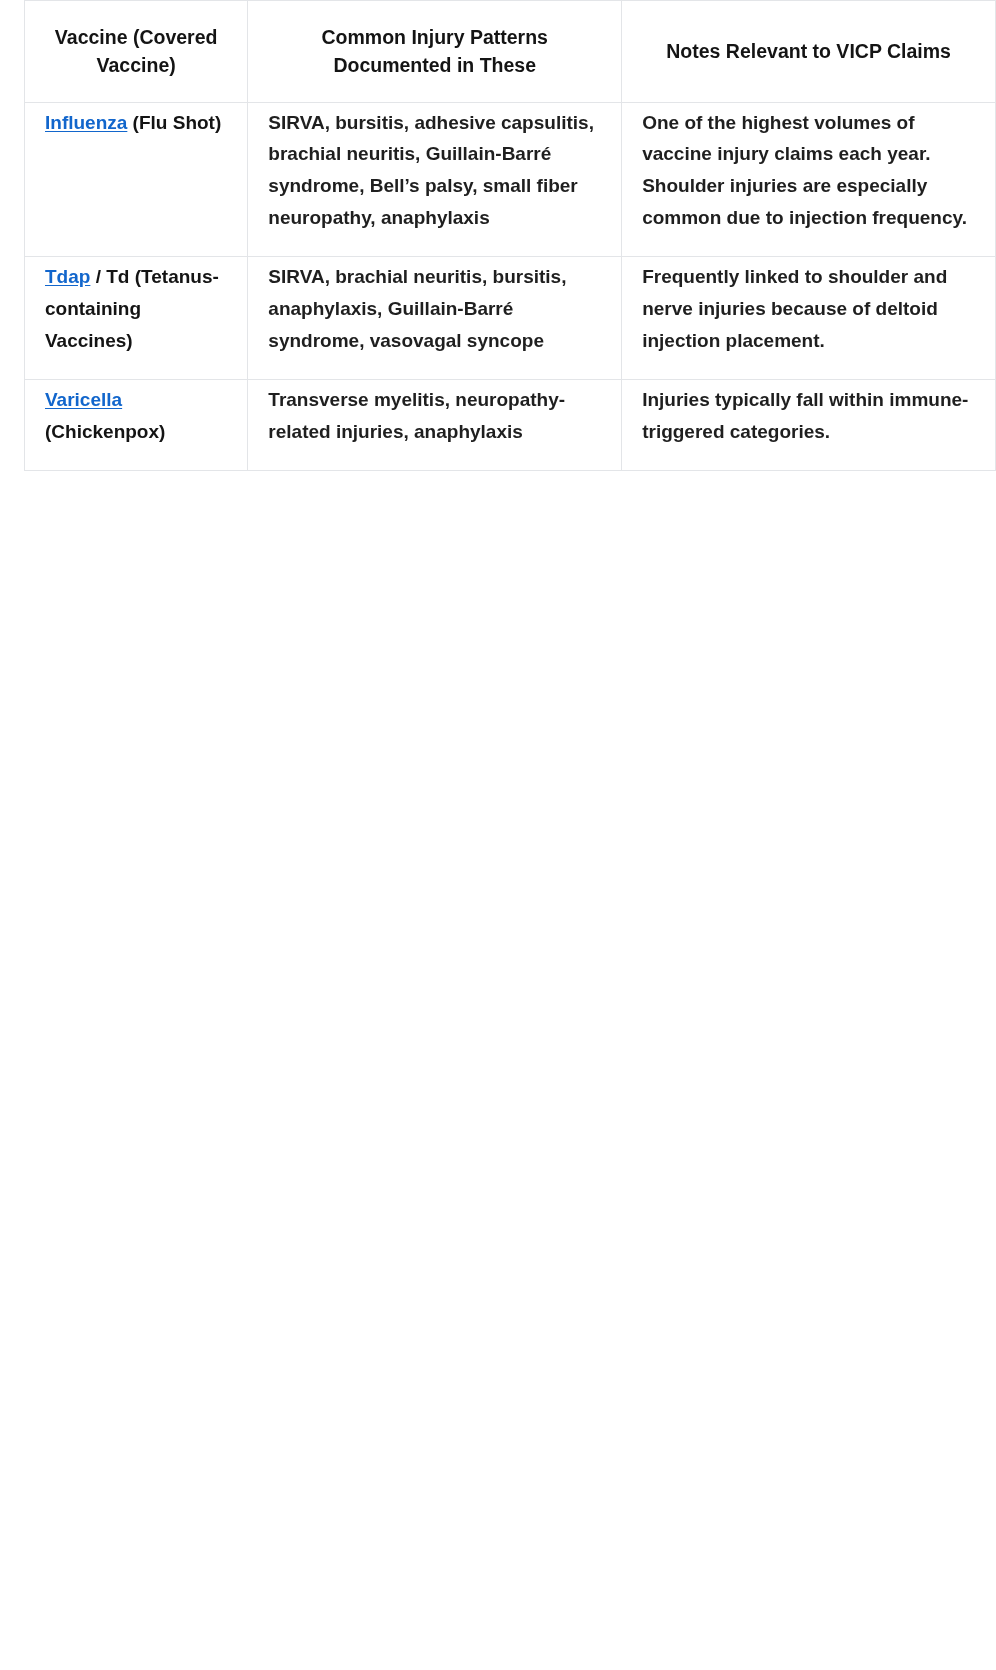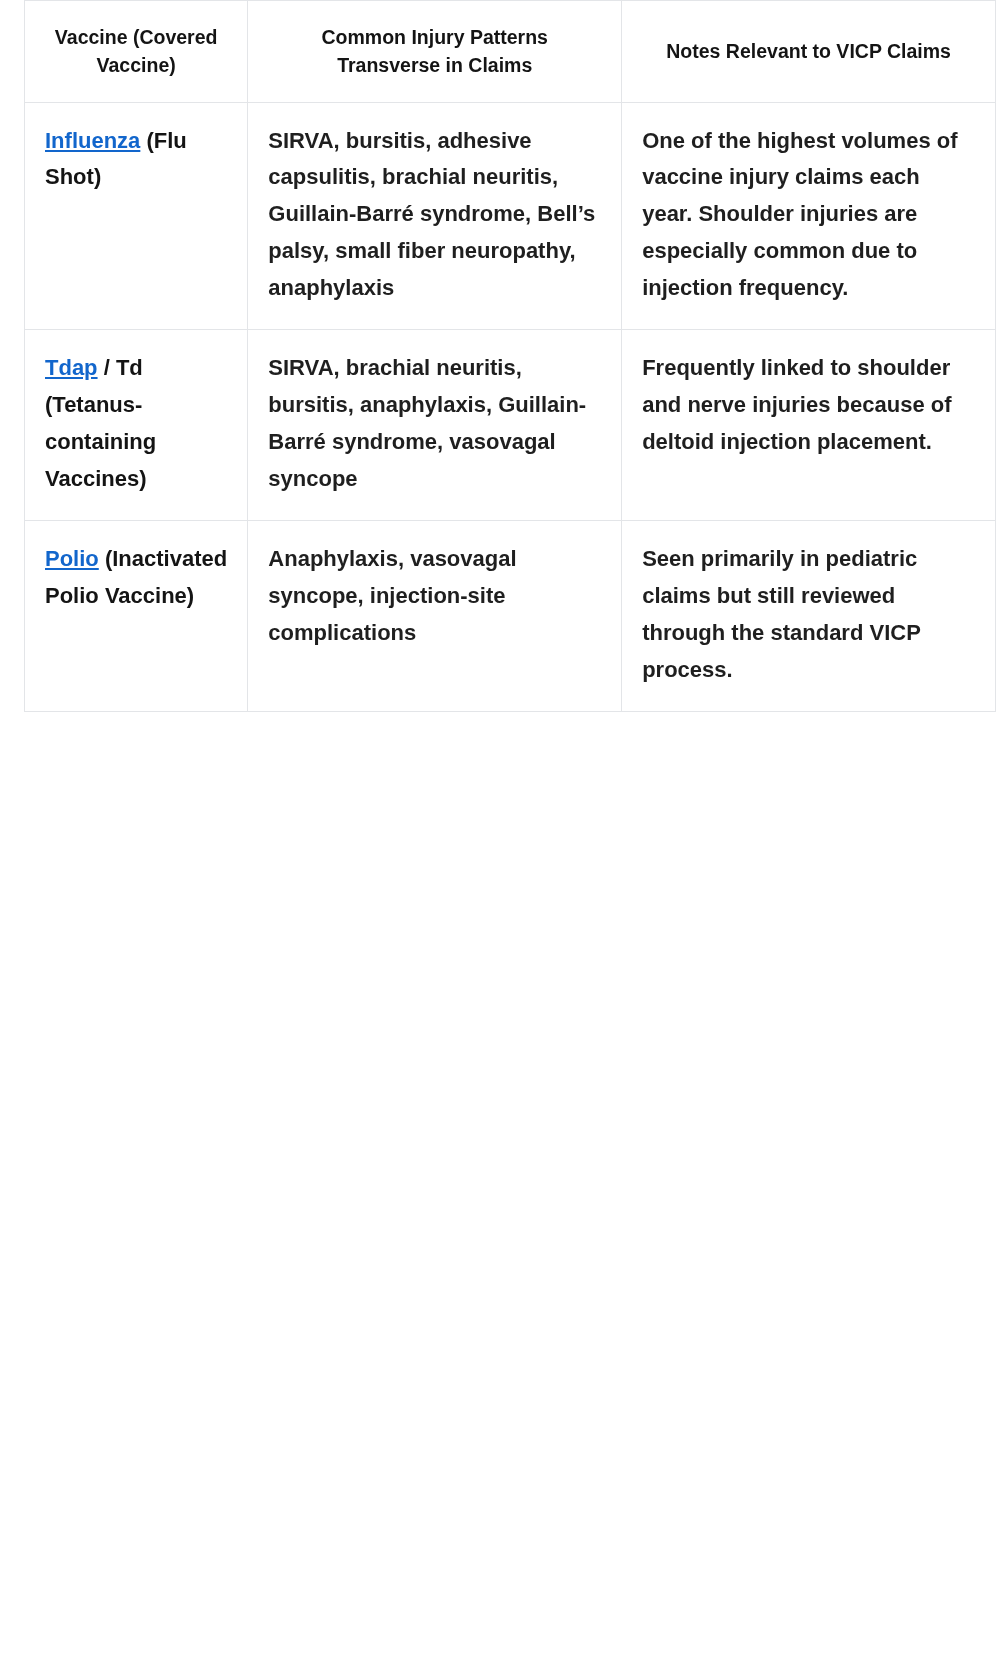--- a/index.html
+++ b/index.html
@@ -35,23 +35,23 @@
     padding: 22px 20px 22px 20px;
     text-align: center;
     font-size: 19.5px;
     font-weight: bold;
     line-height: 1.45;
     color: #141414;
     vertical-align: middle;
   }
   table.vaccine-table td {
     border: 1px solid #e3e5e8;
-    padding: 20px 20px 22px 20px;
+    padding: 4px 20px 22px 20px;
     vertical-align: top;
-    font-size: 22px;
+    font-size: 19px;
     line-height: 1.68;
     color: #1f1f1f;
   }
   td.vaccine-cell {
     font-weight: bold;
     color: #141414;
   }
   td.vaccine-cell .vlink {
     color: #1266cc;
     text-decoration: underline;
@@ -73,35 +73,35 @@
 <div class="table-wrap">
   <table class="vaccine-table">
     <colgroup>
       <col class="c1">
       <col class="c2">
       <col class="c3">
     </colgroup>
     <thead>
       <tr>
         <th>Vaccine (Covered Vaccine)</th>
-        <th>Common Injury Patterns Transverse in Claims</th>
+        <th>Common Injury Patterns Documented in These</th>
         <th>Notes Relevant to VICP Claims</th>
       </tr>
     </thead>
     <tbody>
         <tr>
           <td class="vaccine-cell"><span class="vlink">Influenza</span><span class="vrest"> (Flu Shot)</span></td>
           <td class="injury-cell">SIRVA, bursitis, adhesive capsulitis, brachial neuritis, Guillain-Barré syndrome, Bell’s palsy, small fiber neuropathy, anaphylaxis</td>
           <td class="notes-cell">One of the highest volumes of vaccine injury claims each year. Shoulder injuries are especially common due to injection frequency.</td>
         </tr>
         <tr>
           <td class="vaccine-cell"><span class="vlink">Tdap</span><span class="vrest"> / Td (Tetanus-containing Vaccines)</span></td>
           <td class="injury-cell">SIRVA, brachial neuritis, bursitis, anaphylaxis, Guillain-Barré syndrome, vasovagal syncope</td>
           <td class="notes-cell">Frequently linked to shoulder and nerve injuries because of deltoid injection placement.</td>
         </tr>
         <tr>
-          <td class="vaccine-cell"><span class="vlink">Polio</span><span class="vrest"> (Inactivated Polio Vaccine)</span></td>
-          <td class="injury-cell">Anaphylaxis, vasovagal syncope, injection-site complications</td>
-          <td class="notes-cell">Seen primarily in pediatric claims but still reviewed through the standard VICP process.</td>
+          <td class="vaccine-cell"><span class="vlink">Varicella </span><span class="vrest">(Chickenpox)</span></td>
+          <td class="injury-cell">Transverse myelitis, neuropathy-related injuries, anaphylaxis</td>
+          <td class="notes-cell">Injuries typically fall within immune-triggered categories.</td>
         </tr>
       </tbody>
   </table>
 </div>
 
 </body></html>

